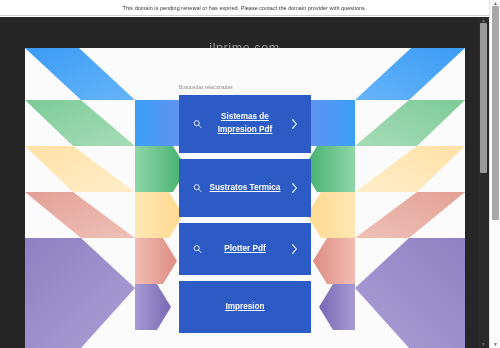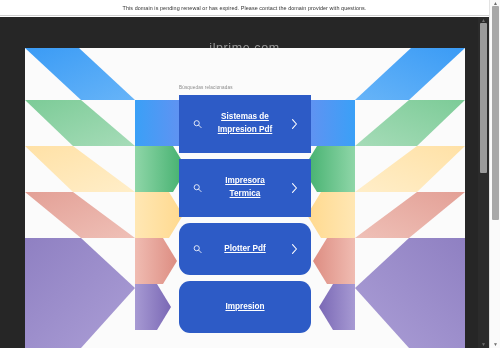--- a/index.html
+++ b/index.html
@@ -52,21 +52,21 @@
     letter-spacing:.15px;
   }
   .results-list { display:flex; flex-direction:column; gap:6px; }
 
   .result-card {
     position:relative; background:#2d5bc6;
     display:flex; align-items:center; justify-content:center;
     padding:0 12px; cursor:pointer;
   }
   .result-card.h2 { height:58px; }
-  .result-card.h1 { height:52px;border-radius:11px; }
+  .result-card.h1 { height:52px; }
 
   .card-search-icon {
     position:absolute; left:14px; top:50%; transform:translateY(-50%);
     width:9px; height:9px;
   }
   .card-search-icon svg { width:9px; height:9px; display:block; }
 
   .card-chevron {
     position:absolute; right:13px; top:50%; transform:translateY(-50%);
     width:7px; height:11px;
@@ -210,21 +210,21 @@
           </span>
         </div>
 
         <div class="result-card h2">
           <span class="card-search-icon">
             <svg viewBox="0 0 16 16">
                 <circle cx="6.6" cy="6.6" r="4.6" fill="none" stroke="#ffffff" stroke-width="1.5"></circle>
                 <line x1="10" y1="10" x2="14.5" y2="14.5" stroke="#ffffff" stroke-width="1.5" stroke-linecap="round"></line>
               </svg>
           </span>
-          <span class="card-label">Impresora Termica</span>
+          <span class="card-label">Sustratos Termica</span>
           <span class="card-chevron">
             <svg viewBox="0 0 8 14">
                 <polyline points="1.5,1.5 6.5,7 1.5,12.5" fill="none" stroke="#ffffff" stroke-width="1.4" stroke-linecap="round" stroke-linejoin="round"></polyline>
               </svg>
           </span>
         </div>
 
         <div class="result-card h1">
           <span class="card-search-icon">
             <svg viewBox="0 0 16 16">

